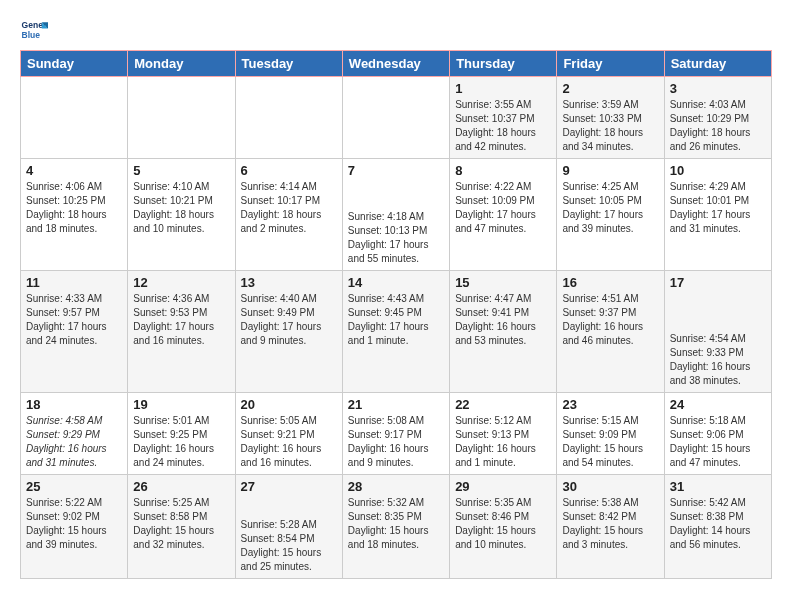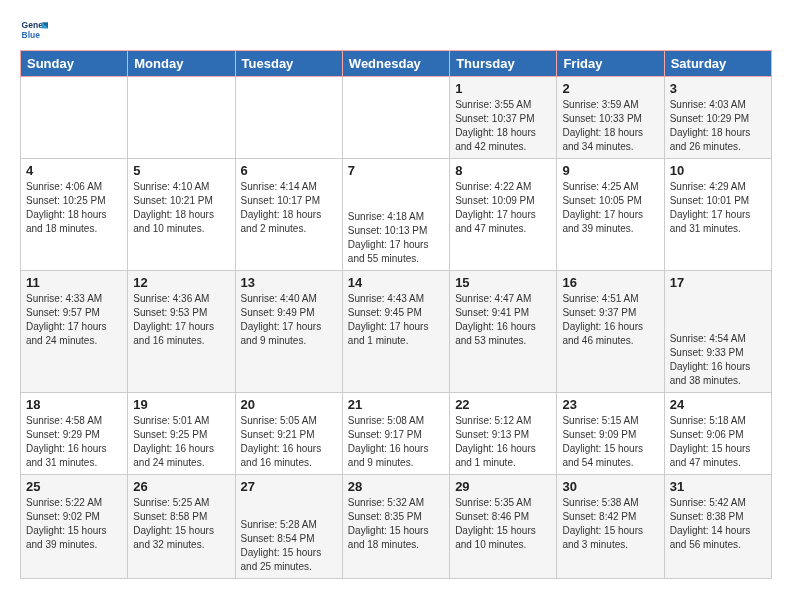--- a/index.html
+++ b/index.html
@@ -242,21 +242,21 @@
             <span class="day-number">17</span>
             <div class="day-info" style="white-space: pre-line; margin-top: 42px;">Sunrise: 4:54 AM
 Sunset: 9:33 PM
 Daylight: 16 hours
 and 38 minutes.</div>
           </td>
         </tr>
         <tr>
           <td>
             <span class="day-number">18</span>
-            <div class="day-info" style="white-space: pre-line;">Sunrise: 4:58 AM
+            <div class="day-info" style="white-space: pre-line; font-style: italic;">Sunrise: 4:58 AM
 Sunset: 9:29 PM
 Daylight: 16 hours
 and 31 minutes.</div>
           </td>
           <td>
             <span class="day-number">19</span>
             <div class="day-info" style="white-space: pre-line;">Sunrise: 5:01 AM
 Sunset: 9:25 PM
 Daylight: 16 hours
 and 24 minutes.</div>

